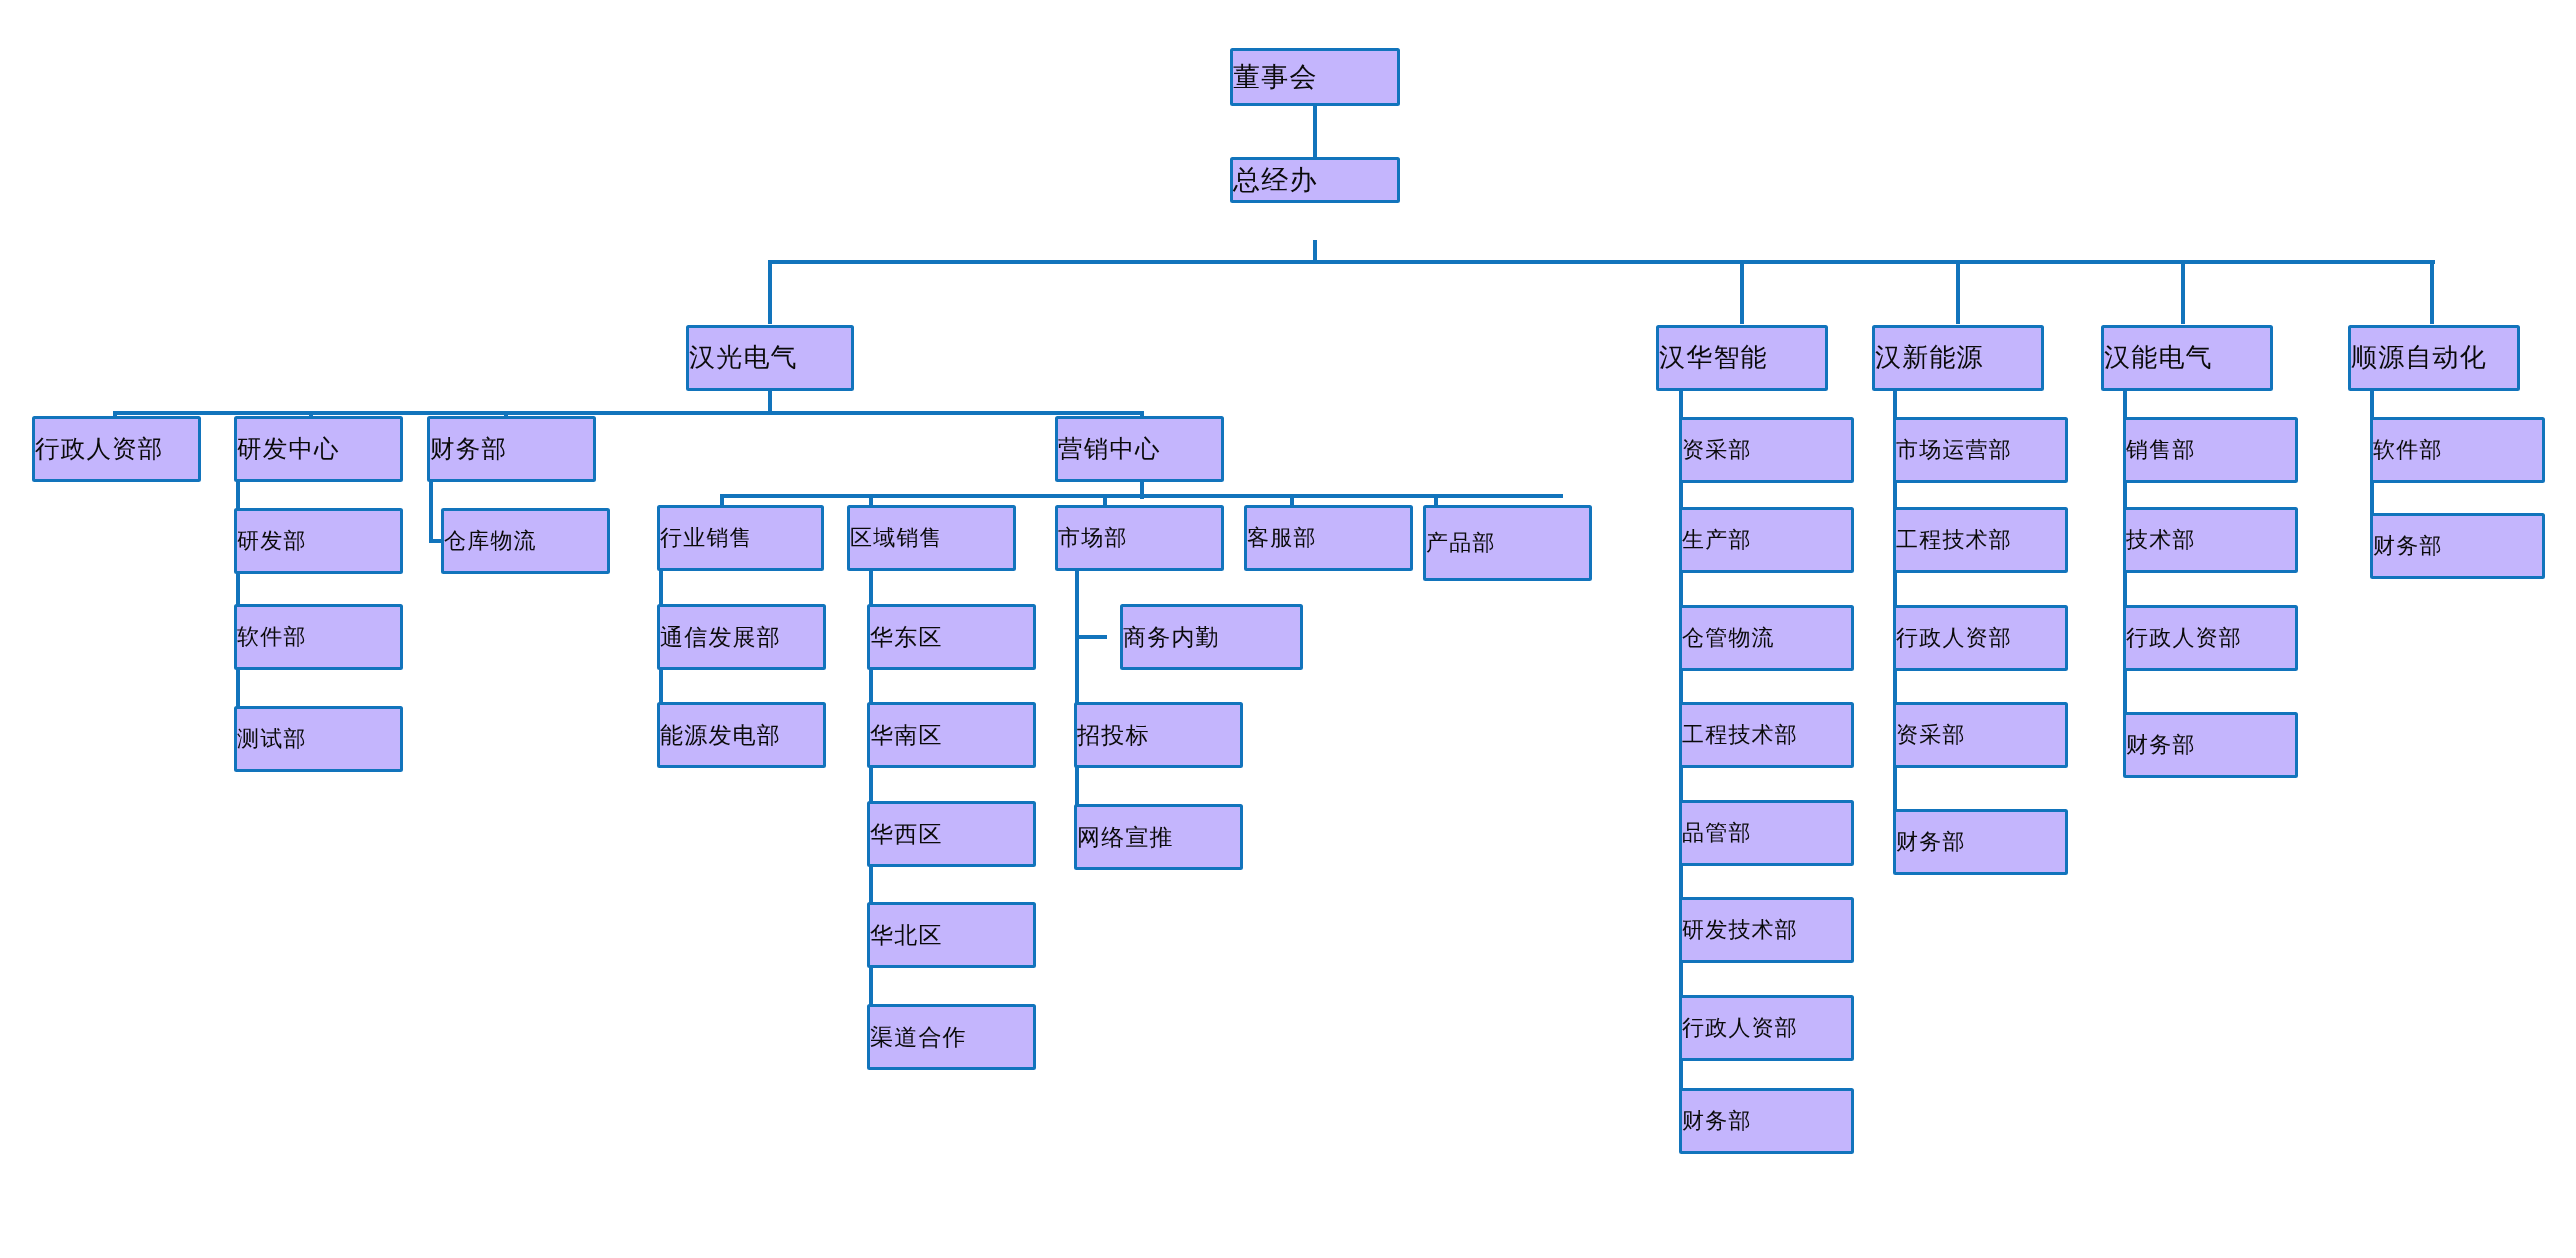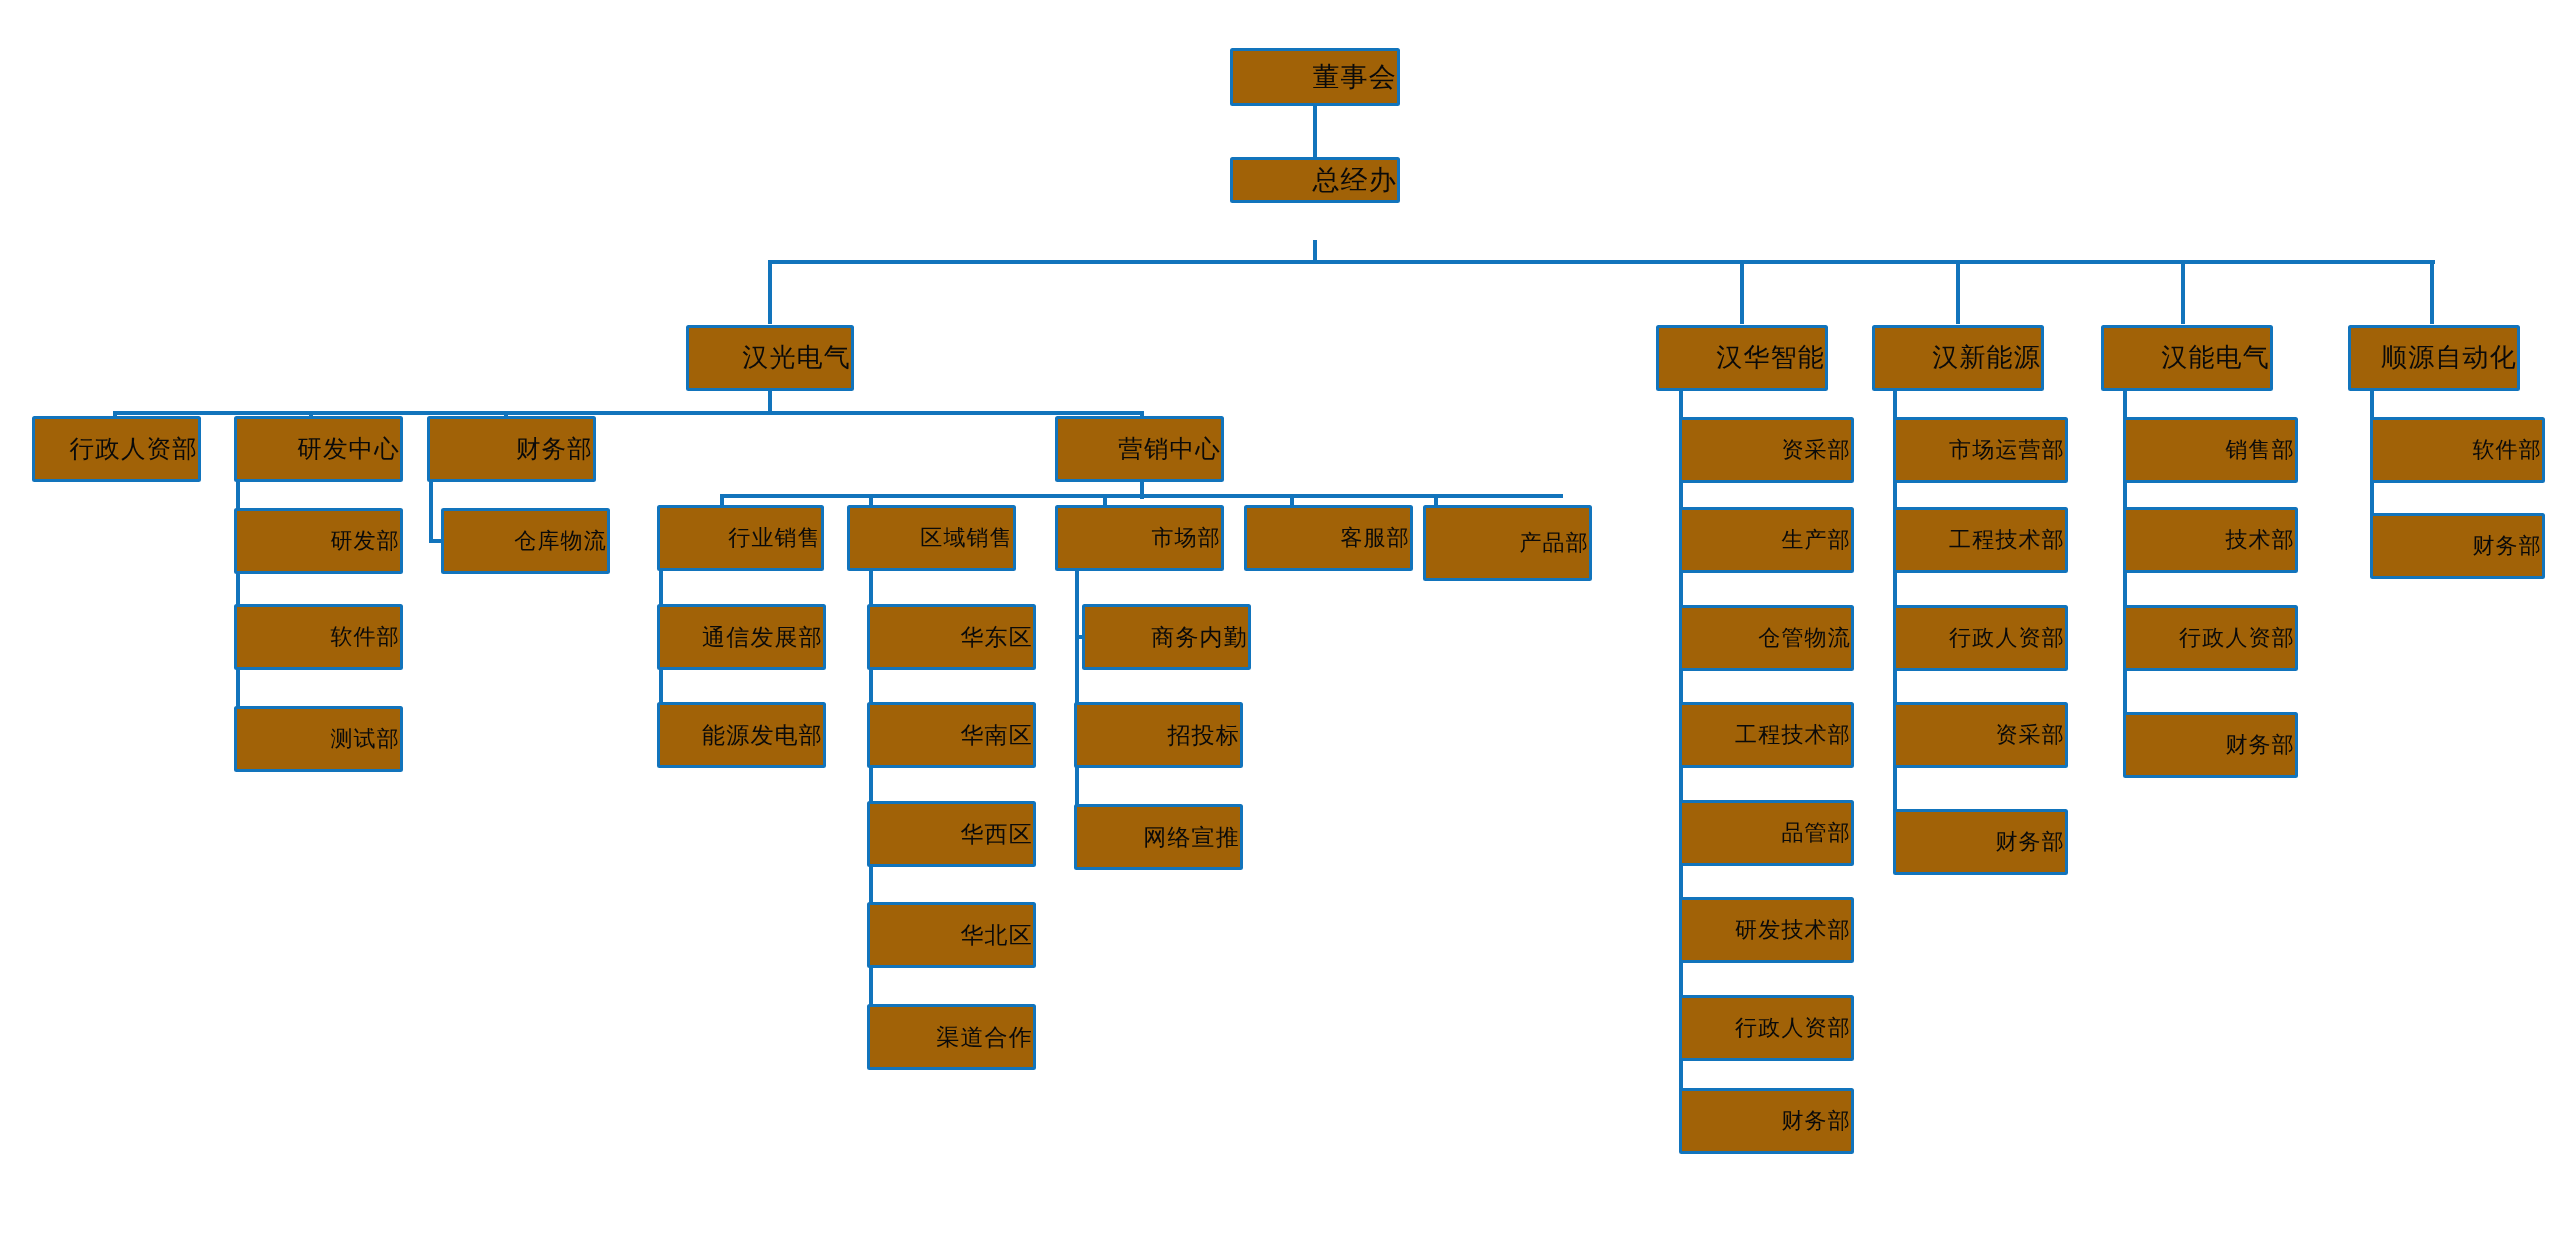--- a/index.html
+++ b/index.html
@@ -8,25 +8,25 @@
     width:2576px;
     height:1259px;
     background:#ffffff;
     font-family:"Liberation Serif","DejaVu Serif",serif;
     overflow:hidden;
   }
   .node{
     position:absolute;
     box-sizing:border-box;
     border:3.1px solid #1274BC;
-    background:#a16207;
+    background:#c4b5fd;
     border-radius:2.5px;
     display:flex;
     align-items:center;
-    justify-content:flex-end;
+    justify-content:flex-start;
     color:#0a0a0a;
     line-height:1;
     white-space:nowrap;
     letter-spacing:1.2px;
   }
   .node span{display:block;}
   .lv0{font-size:27px;}
   .lv1{font-size:26px;}
   .lv2{font-size:24.5px;}
   .lv3{font-size:22px;}
@@ -200,21 +200,21 @@
   <div class="node lv4" style="left:867px;top:801px;width:169px;height:66px;">
     <span>华西区</span>
   </div>
   <div class="node lv4" style="left:867px;top:902px;width:169px;height:66px;">
     <span>华北区</span>
   </div>
   <div class="node lv4" style="left:867px;top:1004px;width:169px;height:66px;">
     <span>渠道合作</span>
   </div>
 
-  <div class="node lv4" style="left:1082px;top:604px;width:169px;height:66px;">
+  <div class="node lv4" style="left:1120px;top:604px;width:183px;height:66px;">
     <span>商务内勤</span>
   </div>
   <div class="node lv4" style="left:1074px;top:702px;width:169px;height:66px;">
     <span>招投标</span>
   </div>
   <div class="node lv4" style="left:1074px;top:804px;width:169px;height:66px;">
     <span>网络宣推</span>
   </div>
 
   <div class="node lv3" style="left:1679px;top:417px;width:175px;height:66px;">

